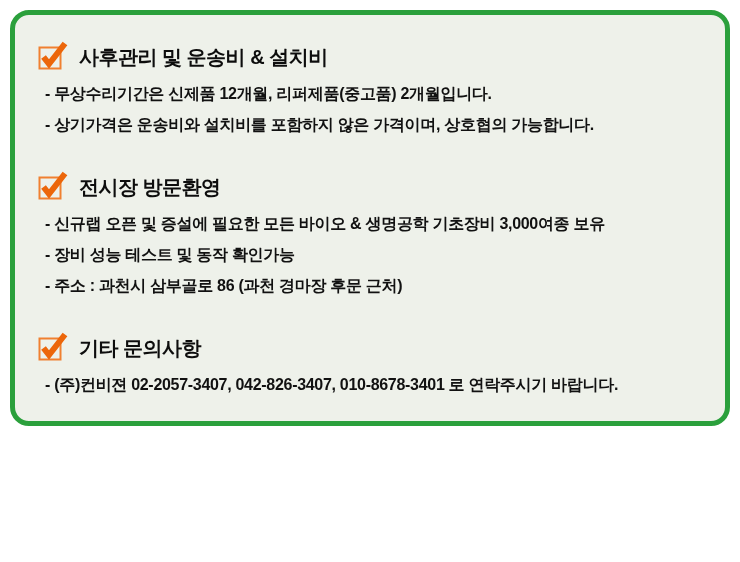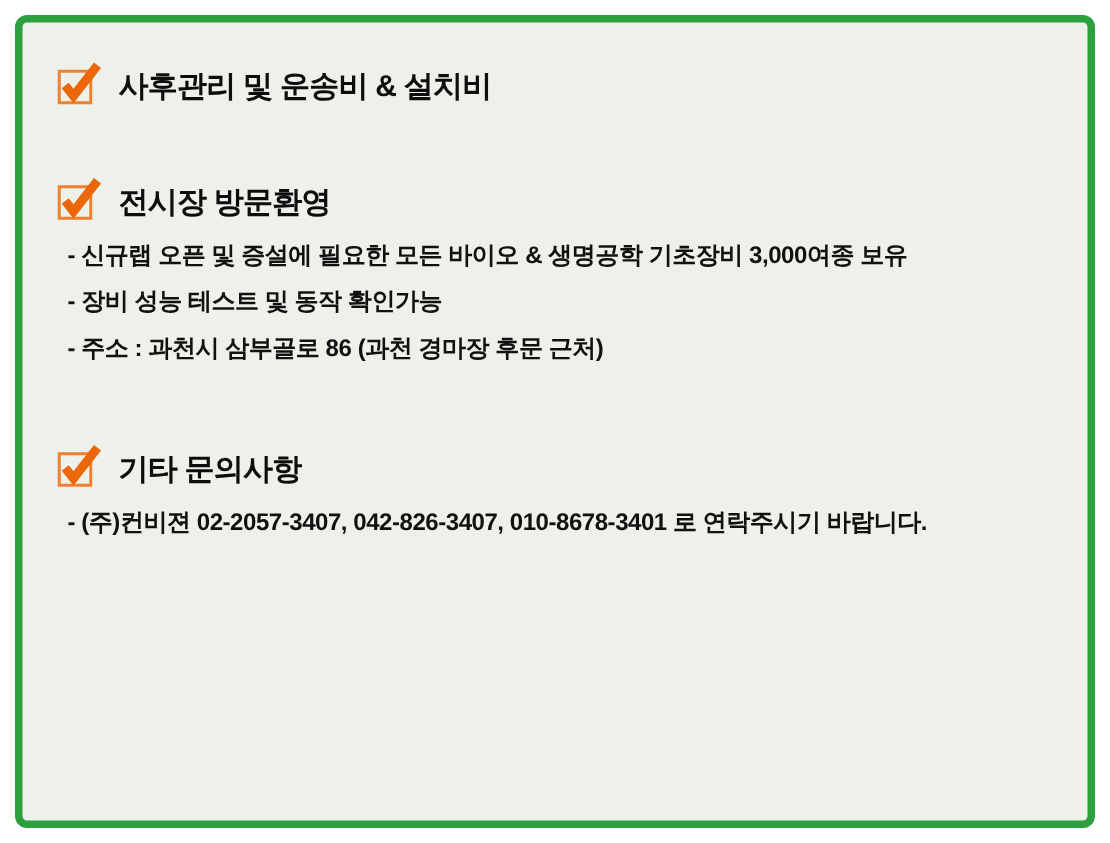--- a/index.html
+++ b/index.html
@@ -9,29 +9,29 @@
     height: 562px;
     background: #ffffff;
     font-family: "Liberation Sans", "DejaVu Sans", sans-serif;
     -webkit-font-smoothing: antialiased;
   }
   .panel {
     position: absolute;
     left: 10px;
     top: 10px;
     width: 720px;
-    height: 542px;
+    height: 416px;
     box-sizing: border-box;
     border: 5px solid #2ba03c;
-    border-radius: 8px;
+    border-radius: 19px;
     background: #eef1ea;
     padding-top: 29px;
     overflow: hidden;
   }
-  .section + .section { margin-top: 51px; }
+  .section + .section { margin-top: 34px; }
   .section-heading {
     display: flex;
     align-items: center;
     gap: 11px;
     height: 26px;
     margin: 0 0 8px 23px;
   }
   .check-icon {
     width: 30px;
     height: 30px;
@@ -68,20 +68,24 @@
   <section class="section">
     <div class="section-heading">
       <span class="check-icon">
         <svg width="30" height="30" viewBox="0 0 30 30">
           <rect x="1.5" y="7.5" width="21" height="21" fill="none" stroke-width="2" stroke="#f08030"></rect>
           <path d="M5.5 17 L11 24 L27 3.5" fill="none" stroke-width="6" stroke="#ec660a"></path>
         </svg>
       </span>
       <h2 class="section-title">사후관리 및 운송비 &amp; 설치비</h2>
     </div>
+    <div class="items">
+      <p class="item">- 무상수리기간은 신제품 12개월, 리퍼제품(중고품) 2개월입니다.</p>
+      <p class="item">- 상기가격은 운송비와 설치비를 포함하지 않은 가격이며, 상호협의 가능합니다.</p>
+    </div>
   </section>
 
   <section class="section">
     <div class="section-heading">
       <span class="check-icon">
         <svg width="30" height="30" viewBox="0 0 30 30">
           <rect x="1.5" y="7.5" width="21" height="21" fill="none" stroke-width="2" stroke="#f08030"></rect>
           <path d="M5.5 17 L11 24 L27 3.5" fill="none" stroke-width="6" stroke="#ec660a"></path>
         </svg>
       </span>

